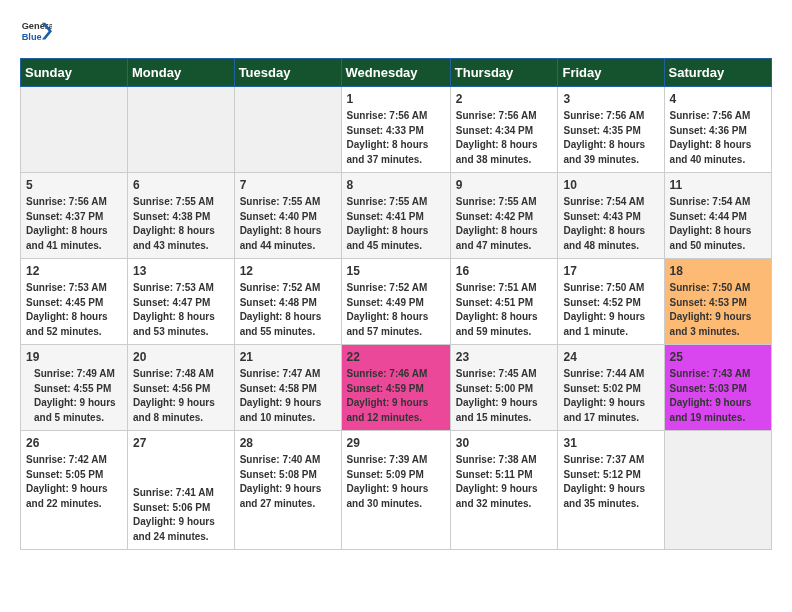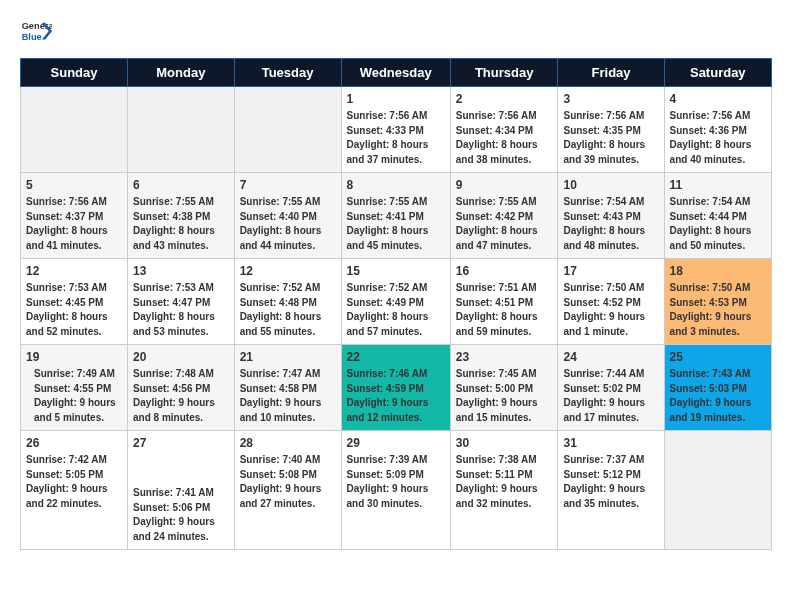--- a/index.html
+++ b/index.html
@@ -69,21 +69,21 @@
       color: #333;
       background: #fff;
     }
     .calendar tr:nth-child(even) td {
       background: #f5f5f5;
     }
     .calendar tr:nth-child(odd) td {
       background: #ffffff;
     }
     
-    .calendar thead tr th { background: #0f172a; text-align: center; }
+    .calendar thead tr th { background: #14532d; }
     .day-number {
       font-weight: bold;
       font-size: 12px;
       margin-bottom: 3px;
       display: block;
     }
     .day-info {
       font-size: 10px;
       color: #333;
       line-height: 1.45;
@@ -255,39 +255,39 @@
             <div class="day-info" style="white-space: pre-line;">Sunrise: 7:48 AM
 Sunset: 4:56 PM
 Daylight: 9 hours and 8 minutes.</div>
           </td>
           <td style="background: rgb(245, 245, 245);">
             <span class="day-number">21</span>
             <div class="day-info" style="white-space: pre-line;">Sunrise: 7:47 AM
 Sunset: 4:58 PM
 Daylight: 9 hours and 10 minutes.</div>
           </td>
-          <td style="background: #14b8a6;">
+          <td style="background: #ec4899;">
             <span class="day-number">22</span>
             <div class="day-info" style="white-space: pre-line;">Sunrise: 7:46 AM
 Sunset: 4:59 PM
 Daylight: 9 hours and 12 minutes.</div>
           </td>
           <td style="background: rgb(245, 245, 245);">
             <span class="day-number">23</span>
             <div class="day-info" style="white-space: pre-line;">Sunrise: 7:45 AM
 Sunset: 5:00 PM
 Daylight: 9 hours and 15 minutes.</div>
           </td>
           <td style="background: rgb(245, 245, 245);">
             <span class="day-number">24</span>
             <div class="day-info" style="white-space: pre-line;">Sunrise: 7:44 AM
 Sunset: 5:02 PM
 Daylight: 9 hours and 17 minutes.</div>
           </td>
-          <td style="background: #0ea5e9;">
+          <td style="background: #d946ef;">
             <span class="day-number">25</span>
             <div class="day-info" style="white-space: pre-line;">Sunrise: 7:43 AM
 Sunset: 5:03 PM
 Daylight: 9 hours and 19 minutes.</div>
           </td>
         </tr>
         <tr>
           <td style="background: rgb(255, 255, 255);">
             <span class="day-number">26</span>
             <div class="day-info" style="white-space: pre-line;">Sunrise: 7:42 AM

